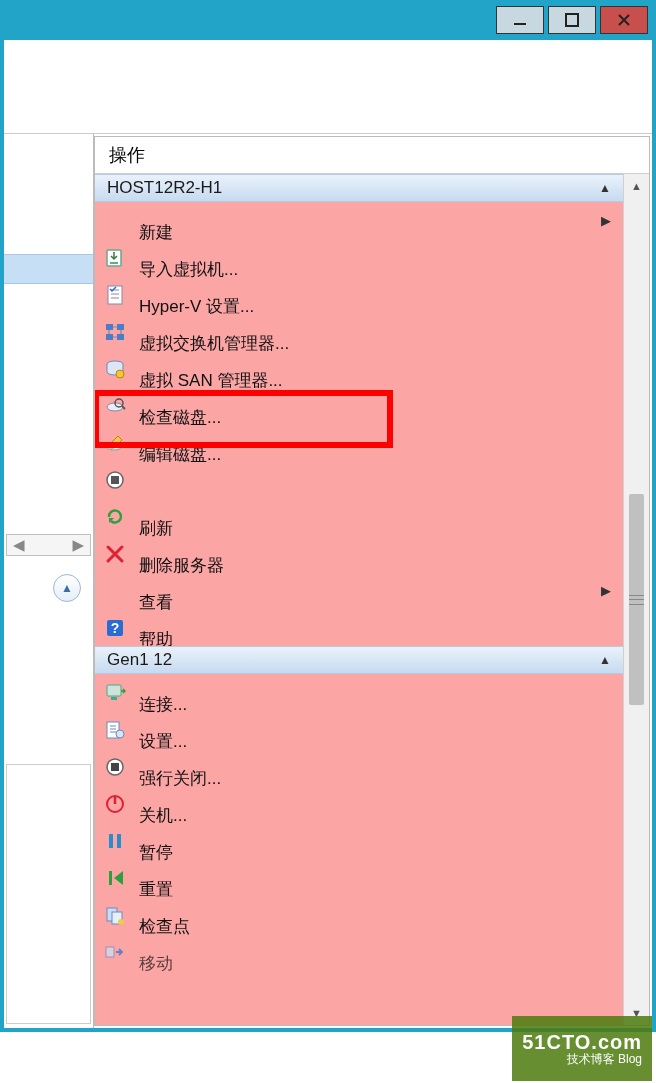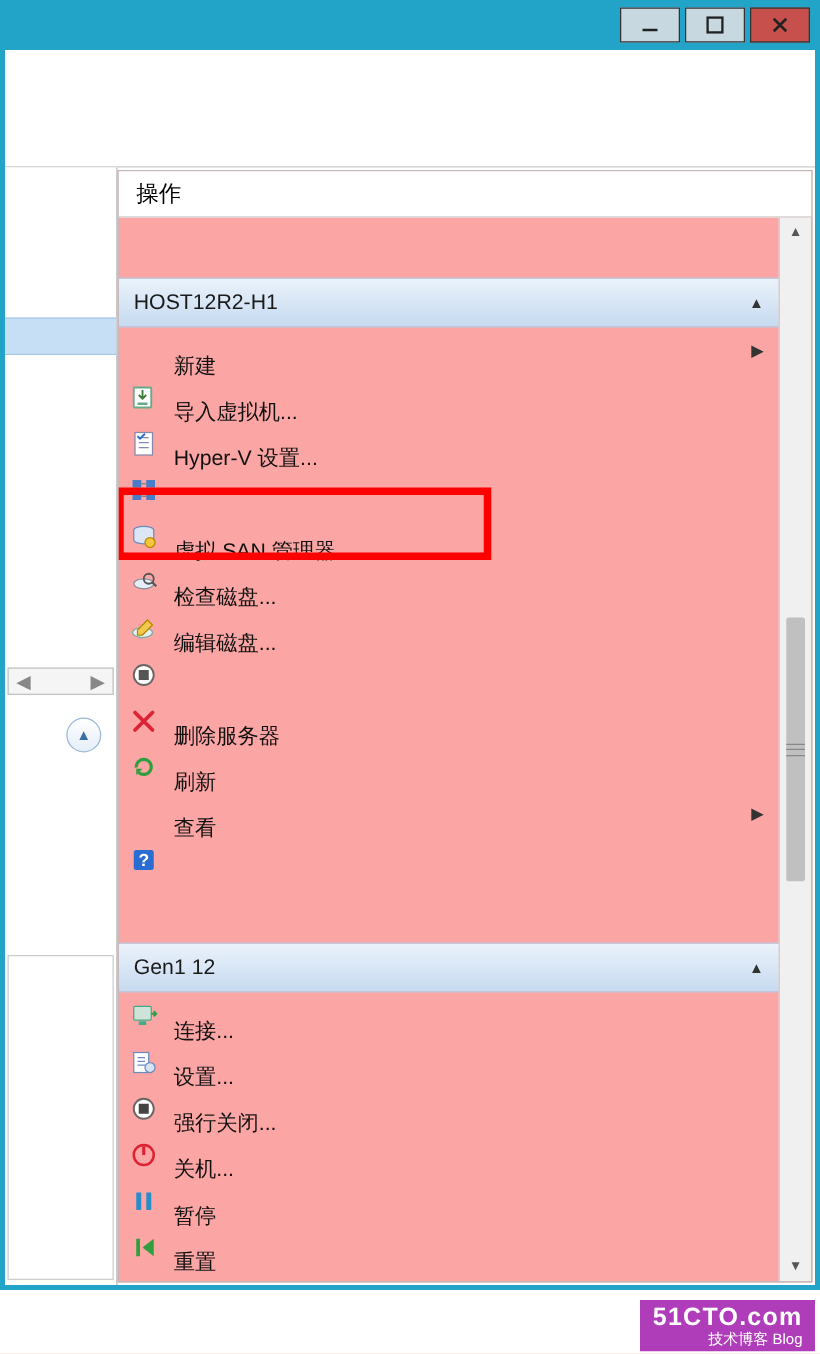--- a/index.html
+++ b/index.html
@@ -34,32 +34,32 @@
 
   .scroll-area { flex: 1; overflow: hidden; position: relative; }
   .scroll-content { position: absolute; left: 0; top: 0; right: 26px; bottom: 0; }
   
   .vscroll { position: absolute; right: 0; top: 0; bottom: 0; width: 26px; background: #f0f0f0; border-left: 1px solid #d0d0d0; }
   .vscroll .arrow { height: 24px; display: flex; align-items: center; justify-content: center; font-size: 11px; color: #555; }
   .vscroll .thumb { position: absolute; top: 320px; bottom: 320px; left: 5px; right: 5px; background: #c0c0c0; border-radius: 2px; }
   .vscroll .grip { position: absolute; top: 50%; left: 5px; right: 5px; height: 10px; transform: translateY(-5px); display: flex; flex-direction: column; justify-content: space-between; }
   .vscroll .grip div { height: 1px; background: #888; }
 
-  .section-header { height: 40px; background: linear-gradient(#eaf2fb, #c6daf0); border-top: 1px solid #b5cbe4; border-bottom: 1px solid #b5cbe4; display: flex; align-items: center; padding: 0 12px; font-size: 17px; color: #1a1a1a; position: relative; margin-top: 48px; }
+  .section-header { height: 28px; background: linear-gradient(#eaf2fb, #c6daf0); border-top: 1px solid #b5cbe4; border-bottom: 1px solid #b5cbe4; display: flex; align-items: center; padding: 0 12px; font-size: 17px; color: #1a1a1a; position: relative; }
   .section-header .collapse-arrow { margin-left: auto; font-size: 12px; color: #333; }
 
   .action-item { height: 37px; display: flex; align-items: center; padding: 0 8px 0 8px; gap: 12px; color: #111; cursor: default; }
   .action-item .ico { width: 24px; height: 24px; display: flex; align-items: center; justify-content: center; flex-shrink: 0; }
   .action-item .label { flex: 1; font-size: 17px; margin-top: 24px; }
   .action-item .sub-arrow { font-size: 13px; color: #333; margin-right: 4px; }
 
   .highlight-box { position: absolute; border: 6px solid #ff0000; pointer-events: none; }
 
   
-  .watermark { position: absolute; right: 4px; bottom: 2px; color: #fff; background: #a21caf; padding: 3px 10px; font-family: Arial, sans-serif; text-align: right; line-height: 1.1; opacity: 0.85; }
+  .watermark { position: absolute; right: 4px; bottom: 2px; color: #fff; background: #4d7c0f; padding: 15px 10px; font-family: Arial, sans-serif; text-align: right; line-height: 1.1; opacity: 0.85; }
   .watermark .w1 { font-size: 20px; font-weight: bold; letter-spacing: 1px; }
   .watermark .w2 { font-size: 12px; }
 
   svg { display: block; }
 </style>
 </head>
 <body>
 
 <div class="outer">
   <div class="titlebar-area">
@@ -136,20 +136,21 @@
             <div class="action-item">
               <span class="ico">
                 <svg width="22" height="22">
                     <rect x="2" y="3" width="7" height="6" fill="#4a7dc9"></rect>
                     <rect x="13" y="3" width="7" height="6" fill="#4a7dc9"></rect>
                     <rect x="2" y="13" width="7" height="6" fill="#4a7dc9"></rect>
                     <rect x="13" y="13" width="7" height="6" fill="#4a7dc9"></rect>
                     <path d="M9 6 h4 M9 16 h4 M5 9 v4 M17 9 v4" stroke="#888" stroke-width="1.2"></path>
                   </svg>
               </span>
+              <span class="label">虚拟交换机管理器...</span>
             </div>
 
             <div class="action-item">
               <span class="ico">
                 <svg width="22" height="22">
                     <ellipse cx="11" cy="6" rx="8" ry="3" fill="#dce6f5" stroke="#6a8bc0"></ellipse>
                     <path d="M3 6 v8 a8 3 0 0 0 16 0 v-8" fill="#dce6f5" stroke="#6a8bc0"></path>
                     <circle cx="16" cy="16" r="4" fill="#f5c43b" stroke="#b58900"></circle>
                   </svg>
               </span>
@@ -182,49 +183,50 @@
                 <svg width="22" height="22">
                     <circle cx="11" cy="11" r="8" fill="#fff" stroke="#666" stroke-width="1.5"></circle>
                     <rect x="7" y="7" width="8" height="8" fill="#555"></rect>
                   </svg>
               </span>
             </div>
 
             <div class="action-item">
               <span class="ico">
                 <svg width="22" height="22">
-                    <path d="M4 4 L18 18 M18 4 L4 18" stroke="#d23" stroke-width="3" stroke-linecap="round"></path>
-                  </svg>
-              </span>
-              <span class="label">删除服务器</span>
-            </div>
-
-            <div class="action-item">
-              <span class="ico">
-                <svg width="22" height="22">
                     <path d="M5 11 a6 6 0 1 1 2 4" fill="none" stroke="#2e9e3f" stroke-width="2.5"></path>
                     <path d="M5 17 l0 -5 l5 0 z" fill="#2e9e3f"></path>
                   </svg>
               </span>
               <span class="label">刷新</span>
+            </div>
+
+            <div class="action-item">
+              <span class="ico">
+                <svg width="22" height="22">
+                    <path d="M4 4 L18 18 M18 4 L4 18" stroke="#d23" stroke-width="3" stroke-linecap="round"></path>
+                  </svg>
+              </span>
+              <span class="label">删除服务器</span>
             </div>
 
             <div class="action-item">
               <span class="ico"></span>
               <span class="label">查看</span>
               <span class="sub-arrow">▶</span>
             </div>
 
             <div class="action-item">
               <span class="ico">
                 <svg width="22" height="22">
                     <rect x="3" y="3" width="16" height="16" rx="2" fill="#2a6dd2"></rect>
                     <text x="11" y="16" text-anchor="middle" font-family="Arial" font-weight="bold" font-size="14" fill="#fff">?</text>
                   </svg>
               </span>
+              <span class="label">帮助</span>
             </div>
 
             <div class="section-header">
               <span>Gen1 12</span>
               <span class="collapse-arrow">▲</span>
             </div>
 
             <div class="action-item">
               <span class="ico">
                 <svg width="22" height="22">

